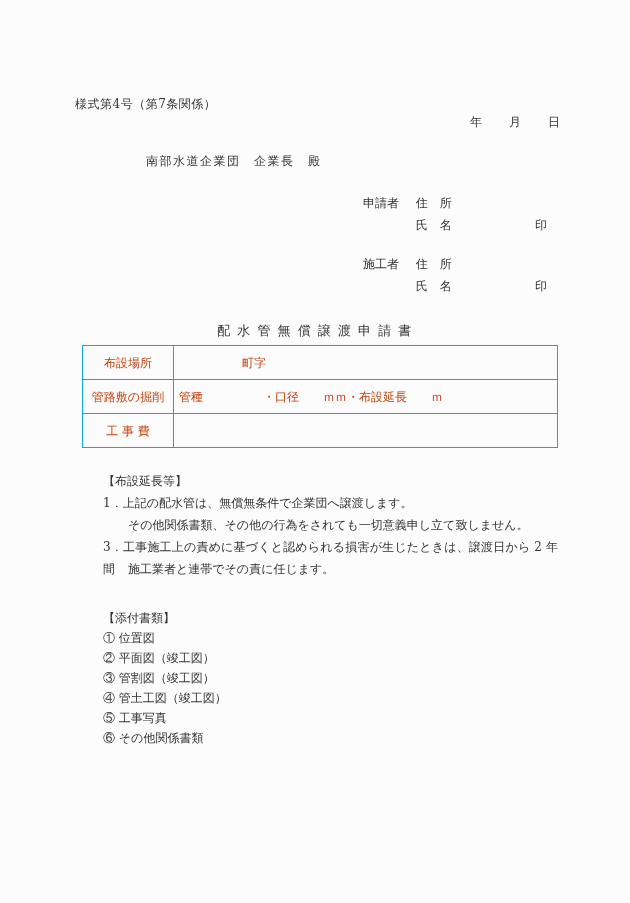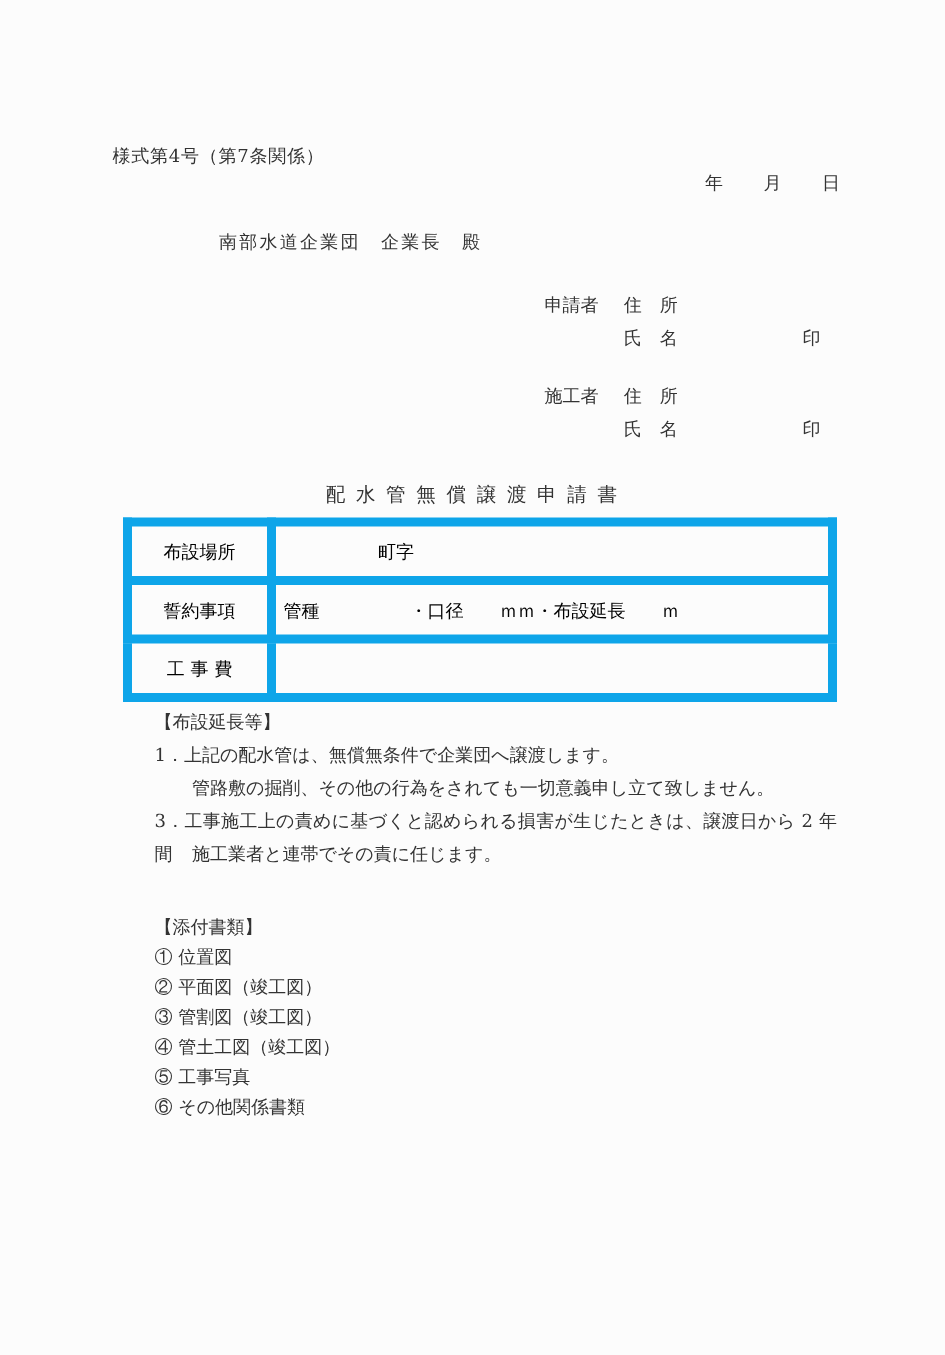--- a/index.html
+++ b/index.html
@@ -36,25 +36,25 @@
     letter-spacing:1.5px;
   }
 
   .form-table{
     left:82px;top:345px;
     border-collapse:collapse;
     width:476px;
     table-layout:fixed;
   }
   .form-table td{
-    border:6px solid #0ea5e9;
+    border:1px solid #0ea5e9;
     padding:0;
     height:33px;
     font-size:12px;
-    color:#000000;
+    color:#c2410c;
     background:#fcfcfc;
     margin-left:10px;
   }
   .form-table td.label{width:90px;text-align:center;}
   .form-table td.value{padding-left:5px;}
   .form-table td.value.place{padding-left:68px;}
 
   .pledge{left:103px;top:470px;width:470px;}
   .pledge .line{height:22px;line-height:22px;white-space:pre;}
   .pledge .line.stretch{
@@ -105,34 +105,34 @@
 
   <div class="abs doc-title">配 水 管 無 償 譲 渡 申 請 書</div>
 
   <table class="abs form-table">
     <tbody>
       <tr>
         <td class="label">布設場所</td>
         <td class="value place">町字</td>
       </tr>
       <tr>
-        <td class="label">誓約事項</td>
+        <td class="label">管路敷の掘削</td>
         <td class="value">管種　　　　　・口径　　ｍｍ・布設延長　　ｍ</td>
       </tr>
       <tr>
         <td class="label">工 事 費</td>
         <td class="value"></td>
       </tr>
     </tbody>
   </table>
 
   <div class="abs pledge">
     <div class="line">【布設延長等】</div>
     <div class="line">1．上記の配水管は、無償無条件で企業団へ譲渡します。</div>
-    <div class="line cont">管路敷の掘削、その他の行為をされても一切意義申し立て致しません。</div>
+    <div class="line cont">その他関係書類、その他の行為をされても一切意義申し立て致しません。</div>
     <div class="line stretch">3．工事施工上の責めに基づくと認められる損害が生じたときは、譲渡日から 2 年間</div>
     <div class="line cont">施工業者と連帯でその責に任じます。</div>
   </div>
 
   <div class="abs attachments">
     <div class="line">【添付書類】</div>
     <div class="line">① 位置図</div>
     <div class="line">② 平面図（竣工図）</div>
     <div class="line">③ 管割図（竣工図）</div>
     <div class="line">④ 管土工図（竣工図）</div>

